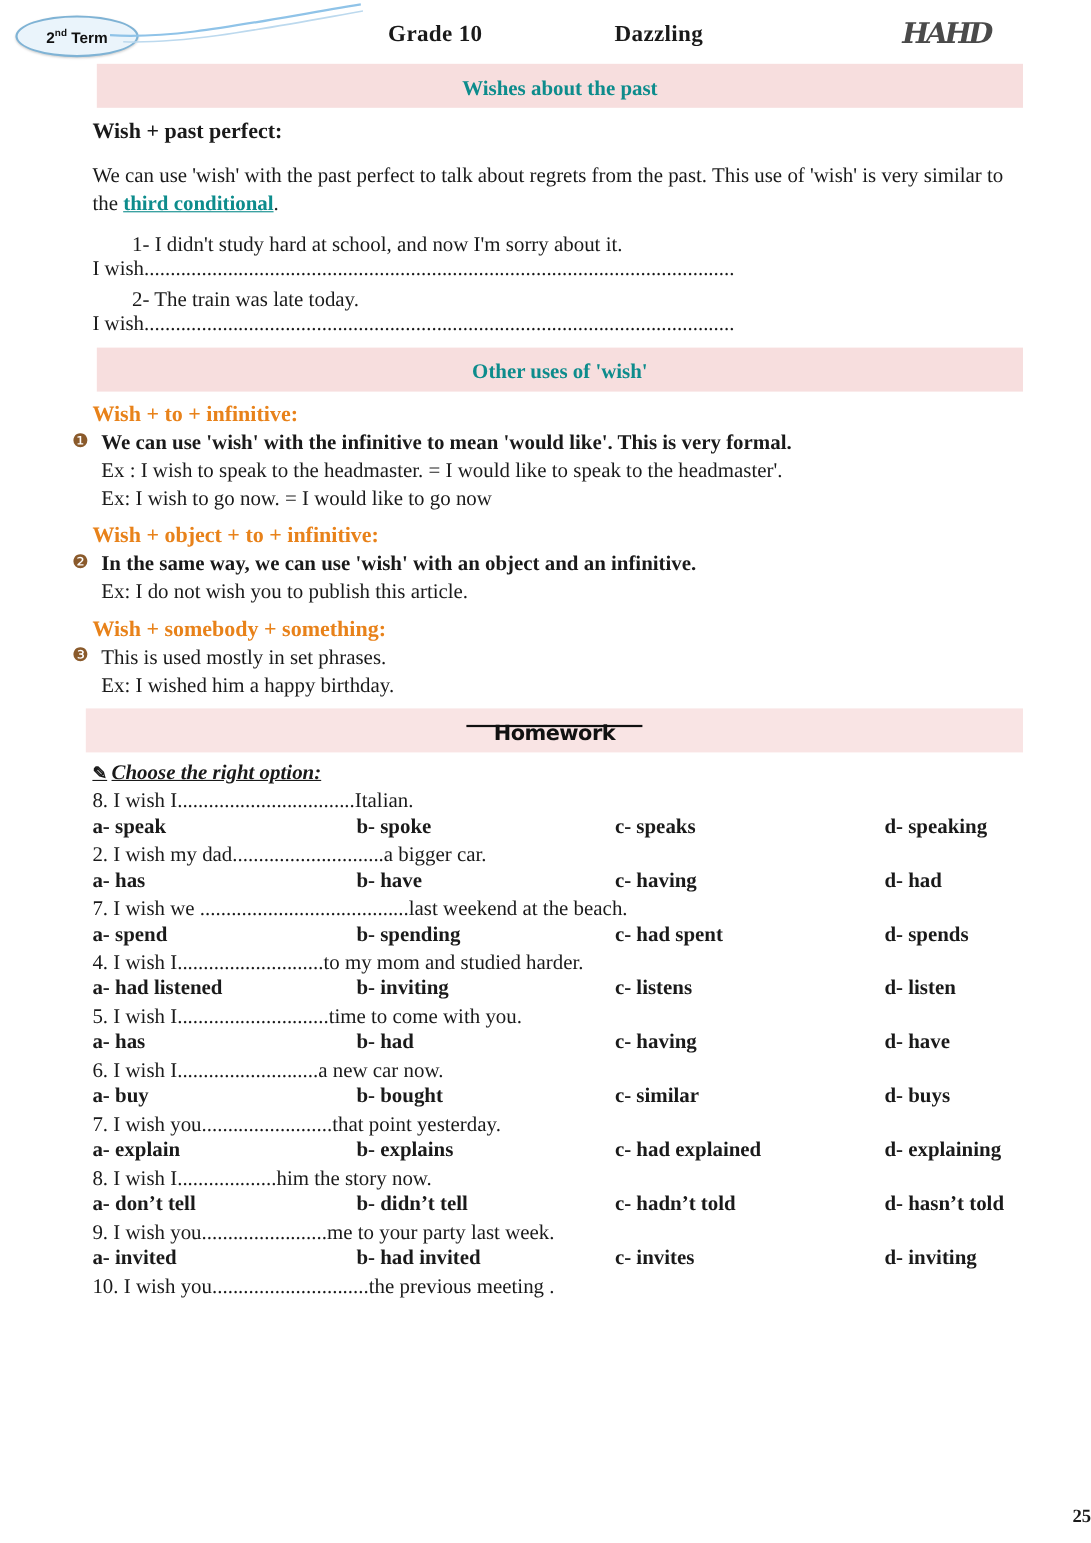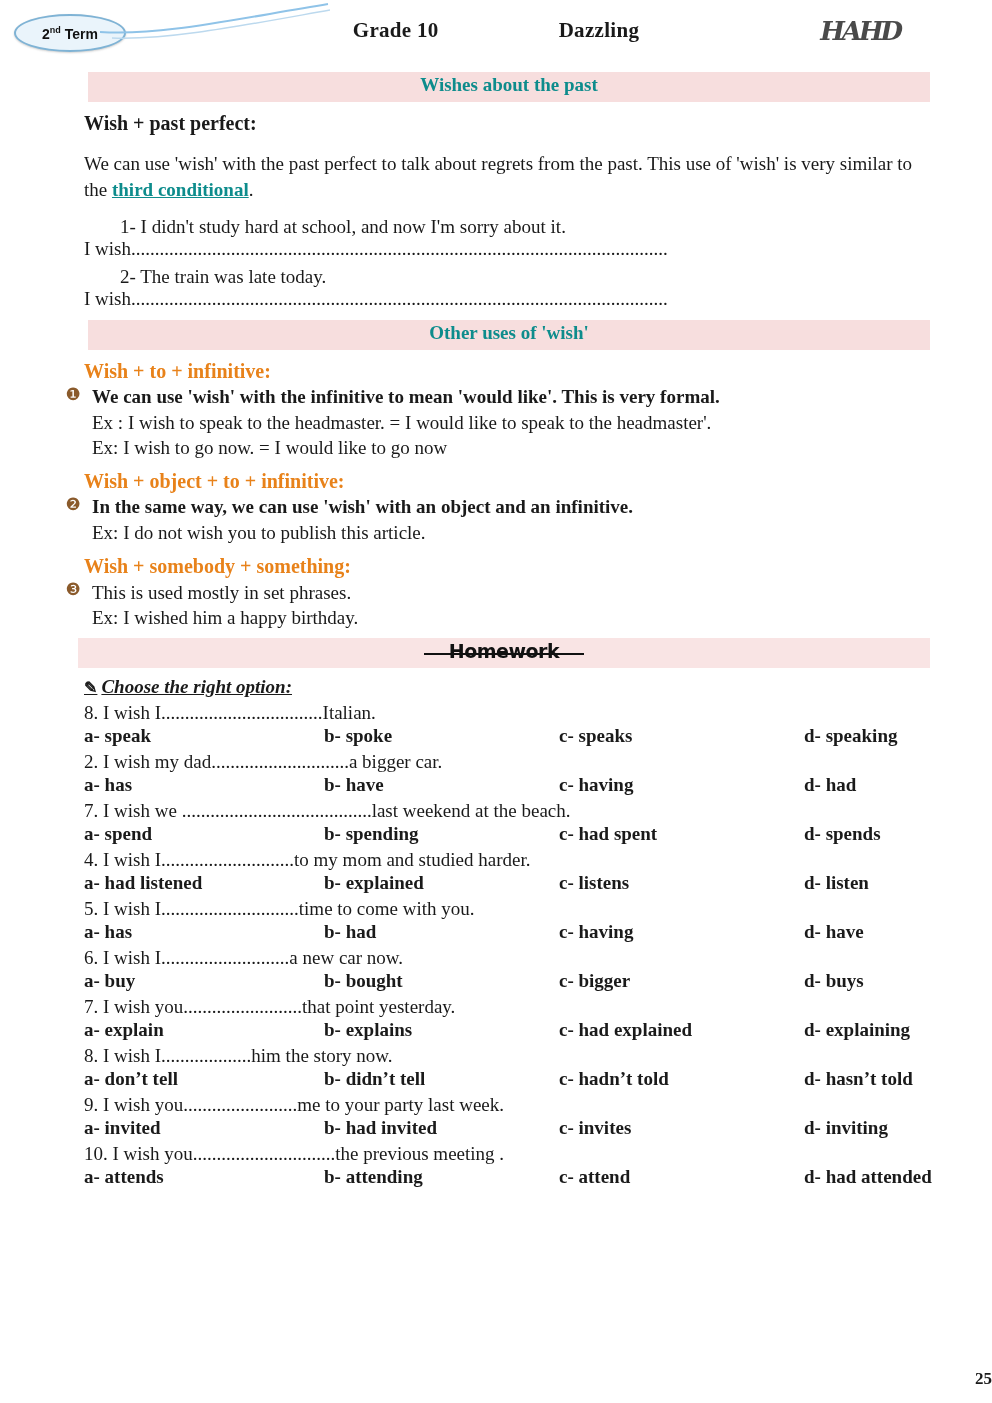--- a/index.html
+++ b/index.html
@@ -12,21 +12,21 @@
     background: #ffffff;
     font-family: "Liberation Serif", serif;
     color: #1a1a1a;
     position: relative;
     overflow: hidden;
   }
 
   
   .page-header {
     position: relative;
-    height: 72px;
+    height: 58px;
   }
   .term-badge {
     position: absolute;
     left: 14px;
     top: 14px;
     width: 108px;
     height: 34px;
     border-radius: 50%;
     border: 2px solid #7fb3d5;
     background: #eaf4fb;
@@ -74,21 +74,21 @@
 
   
   .banner {
     background: #f7dede;
     margin: 0 62px 0 88px;
     text-align: center;
     font-family: "Liberation Serif", serif;
     font-weight: bold;
     font-size: 19px;
     color: #0d8c8c;
-    padding: 2px 0 6px;
+    padding: 12px 0 6px;
   }
   .banner.homework {
     color: #111;
     font-family: "DejaVu Sans", sans-serif;
     font-size: 19px;
     letter-spacing: -.5px;
     position: relative;
     background: #f9e4e4;
     margin: 0 62px 0 78px;
   }
@@ -292,38 +292,38 @@
   <div class="opts">
     <span>a- spend</span>
     <span>b- spending</span>
     <span>c- had spent</span>
     <span>d- spends</span>
   </div>
 
   <div class="q-line">4. I wish I............................to my mom and studied harder.</div>
   <div class="opts">
     <span>a- had listened</span>
-    <span>b- explained</span>
+    <span>b- inviting</span>
     <span>c- listens</span>
     <span>d- listen</span>
   </div>
 
   <div class="q-line">5. I wish I.............................time to come with you.</div>
   <div class="opts">
     <span>a- has</span>
     <span>b- had</span>
     <span>c- having</span>
     <span>d- have</span>
   </div>
 
   <div class="q-line">6. I wish I...........................a new car now.</div>
   <div class="opts">
     <span>a-  buy</span>
     <span>b- bought</span>
-    <span>c- bigger</span>
+    <span>c- similar</span>
     <span>d- buys</span>
   </div>
 
   <div class="q-line">7. I wish you.........................that point yesterday.</div>
   <div class="opts">
     <span>a-  explain</span>
     <span>b- explains</span>
     <span>c- had explained</span>
     <span>d- explaining</span>
   </div>
@@ -338,21 +338,15 @@
 
   <div class="q-line">9.  I wish you........................me to your party last week.</div>
   <div class="opts">
     <span>a-  invited</span>
     <span>b- had invited</span>
     <span>c- invites</span>
     <span>d- inviting</span>
   </div>
 
   <div class="q-line">10. I wish you..............................the previous meeting .</div>
-  <div class="opts">
-    <span>a-  attends</span>
-    <span>b- attending</span>
-    <span>c- attend</span>
-    <span>d- had attended</span>
-  </div>
 </div>
 
 <div class="page-number">25</div>
 
 </body></html>

